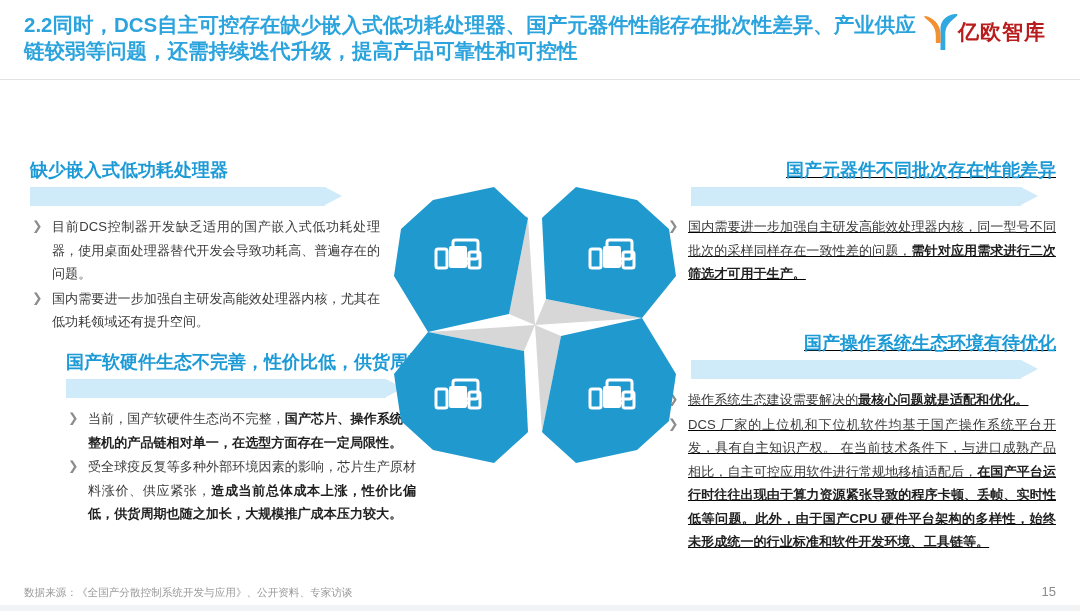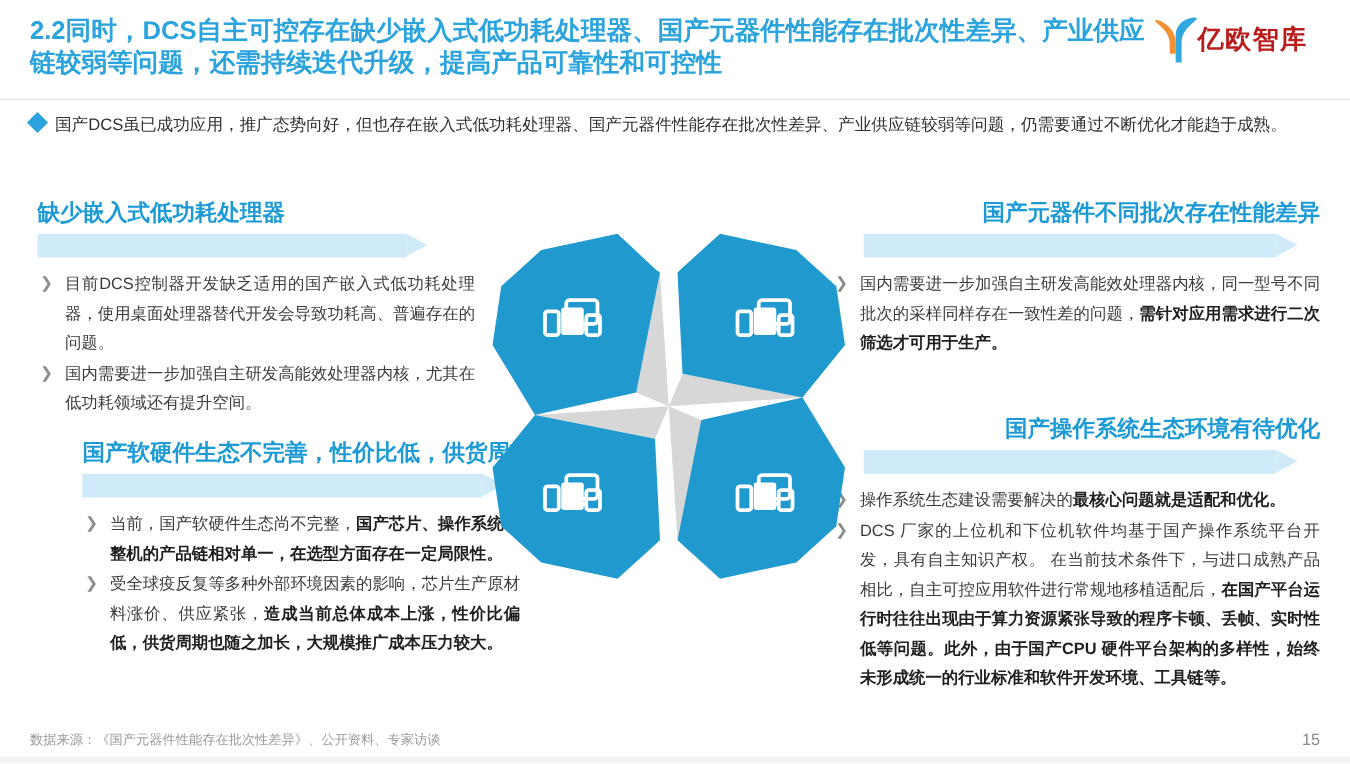--- a/index.html
+++ b/index.html
@@ -45,21 +45,21 @@
     position:absolute;top:0;width:0;height:0;
     border-top:9.5px solid transparent;border-bottom:9.5px solid transparent;
     border-left:17px solid #cfeaf8;
   }
   .bullets{margin-top:9px;}
   .bl{position:relative;padding-left:22px;font-size:13.1px;line-height:23.5px;color:#3b3b3b;margin-bottom:1px;text-align:justify;}
   .bl .chev{position:absolute;left:2px;top:0px;color:#8d8d8d;font-size:12.5px;line-height:23.5px;}
   .bl b{font-weight:bold;color:#1f1f1f;}
 
   .sec-left{width:350px;}
-  .sec-right{width:390px;}
+  .sec-right{width:390px;text-decoration:underline;}
   .sec-right .sec-head{text-align:right;}
 
   #sec-tl{left:30px;top:160px;}
   #sec-bl{left:30px;top:352px;margin-left:36px;}
   #sec-tr{left:666px;top:160px;}
   #sec-br{left:666px;top:333px;}
 
   
   .pinwheel{position:absolute;left:392px;top:182px;width:286px;height:286px;}
   .pinwheel svg{display:block;}
@@ -81,24 +81,20 @@
         <svg width="34" height="38" viewBox="0 0 34 38">
           <path d="M16.5 37 L16.5 16 C16.5 9 20 4.5 26.5 2 C30 0.9 32.8 0.6 33.4 1.4 C34 2.3 31.5 4.2 28.4 7 C23.8 11.1 21.3 15.2 21.3 21 L21.3 37 Z" fill="#31a8e0"></path>
           <path d="M16.6 22 C16.6 14.5 13.4 9 7.2 5.3 C3.6 3.2 0.6 2.5 0.2 3.4 C-0.2 4.3 2.2 5.9 5.1 8.6 C9.6 12.8 11.8 17 11.8 23 L11.8 30 L16.6 30 Z" fill="#f29133"></path>
         </svg>
       </span>
       <span class="logo-text">亿欧智库</span>
     </div>
   </div>
   <div class="hrule"></div>
 
-  <div class="intro">
-    <span class="intro-bullet"></span>
-    <div class="intro-text">国产DCS虽已成功应用，推广态势向好，但也存在嵌入式低功耗处理器、国产元器件性能存在批次性差异、产业供应链较弱等问题，仍需要通过不断优化才能趋于成熟。</div>
-  </div>
 
   <div class="sec sec-left" id="sec-tl">
     <div class="sec-head">缺少嵌入式低功耗处理器</div>
     <div class="arrowbar">
       <span class="bar" style="width:295px"></span>
         <span class="tip" style="left:295px"></span>
     </div>
     <div class="bullets" id="bl-tl">
         <div class="bl"><span class="chev">❯</span><span>目前DCS控制器开发缺乏适用的国产嵌入式低功耗处理器，使用桌面处理器替代开发会导致功耗高、普遍存在的问题。</span></div>
         <div class="bl"><span class="chev">❯</span><span>国内需要进一步加强自主研发高能效处理器内核，尤其在低功耗领域还有提升空间。</span></div>
@@ -172,17 +168,17 @@
 
       <g>
         <use href="#devices-icon" x="44" y="58"></use>
         <use href="#devices-icon" x="198" y="58"></use>
         <use href="#devices-icon" x="44" y="198"></use>
         <use href="#devices-icon" x="198" y="198"></use>
       </g>
     </svg>
   </div>
 
-  <div class="footer">数据来源：《国产元器件性能存在批次性差异》、公开资料、专家访谈</div>
+  <div class="footer">数据来源：《全国产分散控制系统开发与应用》、公开资料、专家访谈</div>
   <div class="pagenum">15</div>
   <div class="footline"></div>
 
 </div>
 
 </body></html>

